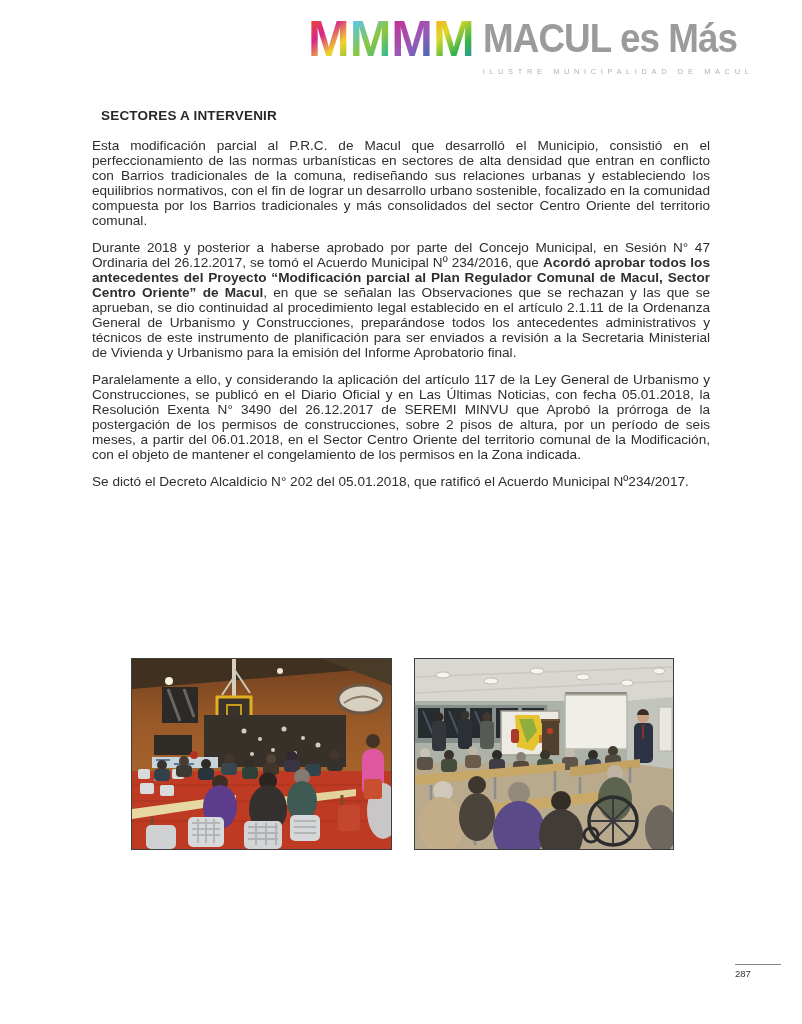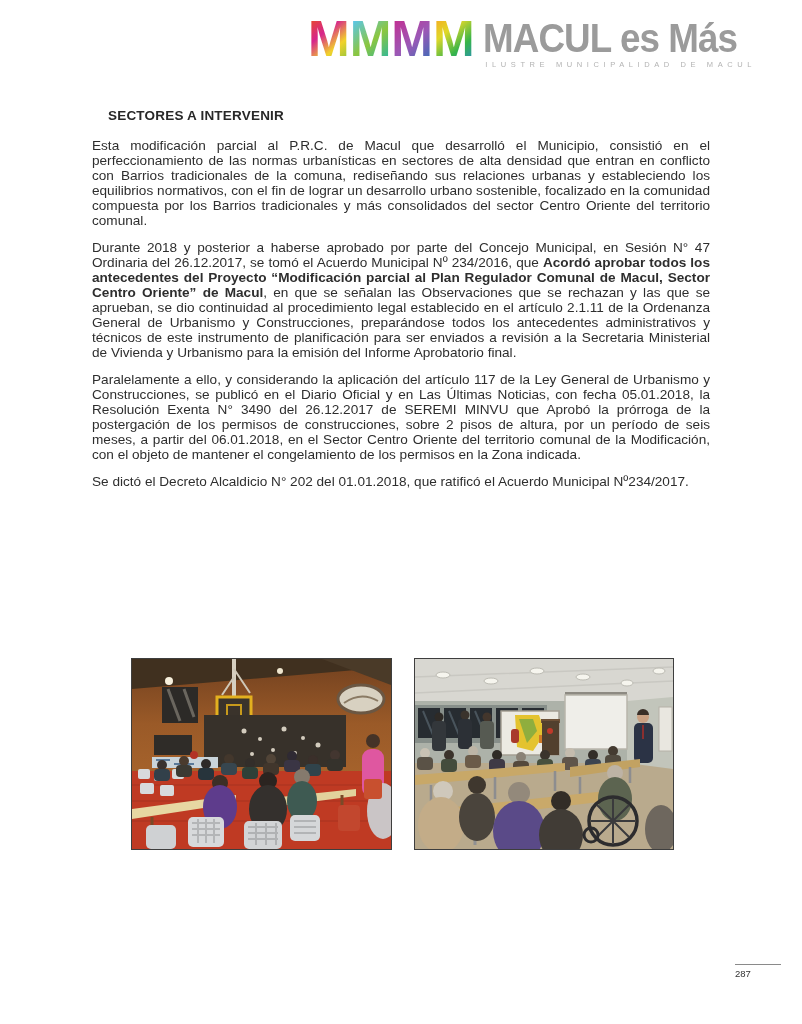--- a/index.html
+++ b/index.html
@@ -12,30 +12,30 @@
   .logo { position:absolute; top:14px; left:308px; display:flex; align-items:flex-start; }
   .logo-ms { display:flex; gap:2px; }
   .logo-m {
     font-size:50px; line-height:50px; font-weight:900; letter-spacing:-2px;
     -webkit-background-clip:text; background-clip:text; color:transparent;
   }
   .m1 { background-image:linear-gradient(140deg,#e84b2a 8%,#d6258c 38%,#f2d22b 68%,#7dc242 100%); }
   .m2 { background-image:linear-gradient(140deg,#5bc6e8 12%,#8cc63f 55%,#1fb5ad 100%); }
   .m3 { background-image:linear-gradient(140deg,#c72b8e 5%,#9b59b6 55%,#2f6fb7 100%); }
   .m4 { background-image:linear-gradient(140deg,#f7a823 5%,#e0d829 35%,#36b449 68%,#2a8cc9 100%); }
-  .logo-text { margin-left:10px; padding-top:5px;text-align:center; }
+  .logo-text { margin-left:10px; padding-top:5px; }
   .logo-title {
     font-size:40px; line-height:38px; font-weight:bold; color:#9b9b9b;
     letter-spacing:-1px; transform:scaleX(.92); transform-origin:left; white-space:nowrap;
   }
-  .logo-subtitle { font-size:7.5px; letter-spacing:4.6px; color:#b3b3b3; margin-top:3px; white-space:nowrap; }
+  .logo-subtitle { font-size:7.5px; letter-spacing:4.6px; color:#b3b3b3; margin-top:10px; white-space:nowrap; }
 
   
   .content { position:absolute; top:108px; left:92px; width:618px; }
-  .heading { font-size:13.5px; font-weight:bold; margin:0 0 15px 16px; letter-spacing:.2px; color:#282828; }
+  .heading { font-size:13.5px; font-weight:bold; margin:0 0 15px 9px; letter-spacing:.2px; color:#282828; }
   .para { margin:0 0 12px 0; font-size:13.6px; line-height:15px; text-align:justify; color:#2e2e2e; }
   .para strong { font-weight:bold; }
 
   
   .photos { position:absolute; top:658px; left:131px; display:flex; gap:22px; }
   .photo { margin:0; padding:0; border:1px solid #3e3e3e; background:#777; }
   .photo svg { display:block; }
 
   
   .footer-line { position:absolute; top:964px; left:735px; width:46px; border-top:1.5px solid #8a8a8a; }
@@ -61,21 +61,21 @@
 
   <main class="content">
     <h1 class="heading">SECTORES A INTERVENIR</h1>
 
     <p class="para"><span>Esta modificación parcial al P.R.C. de Macul que desarrolló el Municipio, consistió en el perfeccionamiento de las normas urbanísticas en sectores de alta densidad que entran en conflicto con Barrios tradicionales de la comuna, rediseñando sus relaciones urbanas y estableciendo los equilibrios normativos, con el fin de lograr un desarrollo urbano sostenible, focalizado en la comunidad compuesta por los Barrios tradicionales y más consolidados del sector Centro Oriente del territorio comunal.</span></p>
 
     <p class="para"><span>Durante 2018 y posterior a haberse aprobado por parte del Concejo Municipal, en Sesión N° 47 Ordinaria del 26.12.2017, se tomó el Acuerdo Municipal Nº 234/2016, que </span><strong>Acordó aprobar todos los antecedentes del Proyecto “Modificación parcial al Plan Regulador Comunal de Macul, Sector Centro Oriente” de Macul</strong><span>, en que se señalan las Observaciones que se rechazan y las que se aprueban, se dio continuidad al procedimiento legal establecido en el artículo 2.1.11 de la Ordenanza General de Urbanismo y Construcciones, preparándose todos los antecedentes administrativos y técnicos de este instrumento de planificación para ser enviados a revisión a la Secretaria Ministerial de Vivienda y Urbanismo para la emisión del Informe Aprobatorio final.</span></p>
 
     <p class="para"><span>Paralelamente a ello, y considerando la aplicación del artículo 117 de la Ley General de Urbanismo y Construcciones, se publicó en el Diario Oficial y en Las Últimas Noticias, con fecha 05.01.2018, la Resolución Exenta N° 3490 del 26.12.2017 de SEREMI MINVU que Aprobó la prórroga de la postergación de los permisos de construcciones, sobre 2 pisos de altura, por un período de seis meses, a partir del 06.01.2018, en el Sector Centro Oriente del territorio comunal de la Modificación, con el objeto de mantener el congelamiento de los permisos en la Zona indicada.</span></p>
 
-    <p class="para"><span>Se dictó el Decreto Alcaldicio N° 202 del 01.01.2018, que ratificó el Acuerdo Municipal Nº234/2017.</span></p>
+    <p class="para"><span>Se dictó el Decreto Alcaldicio N° 202 del 05.01.2018, que ratificó el Acuerdo Municipal Nº234/2017.</span></p>
   </main>
 
   <div class="photos">
 
     <figure class="photo" role="img" aria-label="Reunión vecinal en gimnasio">
       <svg width="259" height="190" viewBox="0 0 259 190" preserveAspectRatio="none">
         <defs>
           <linearGradient id="p1wall" x1="0" y1="0" x2="0" y2="1">
             <stop offset="0" stop-color="#71401f"></stop>
             <stop offset="0.55" stop-color="#9a5a28"></stop>

